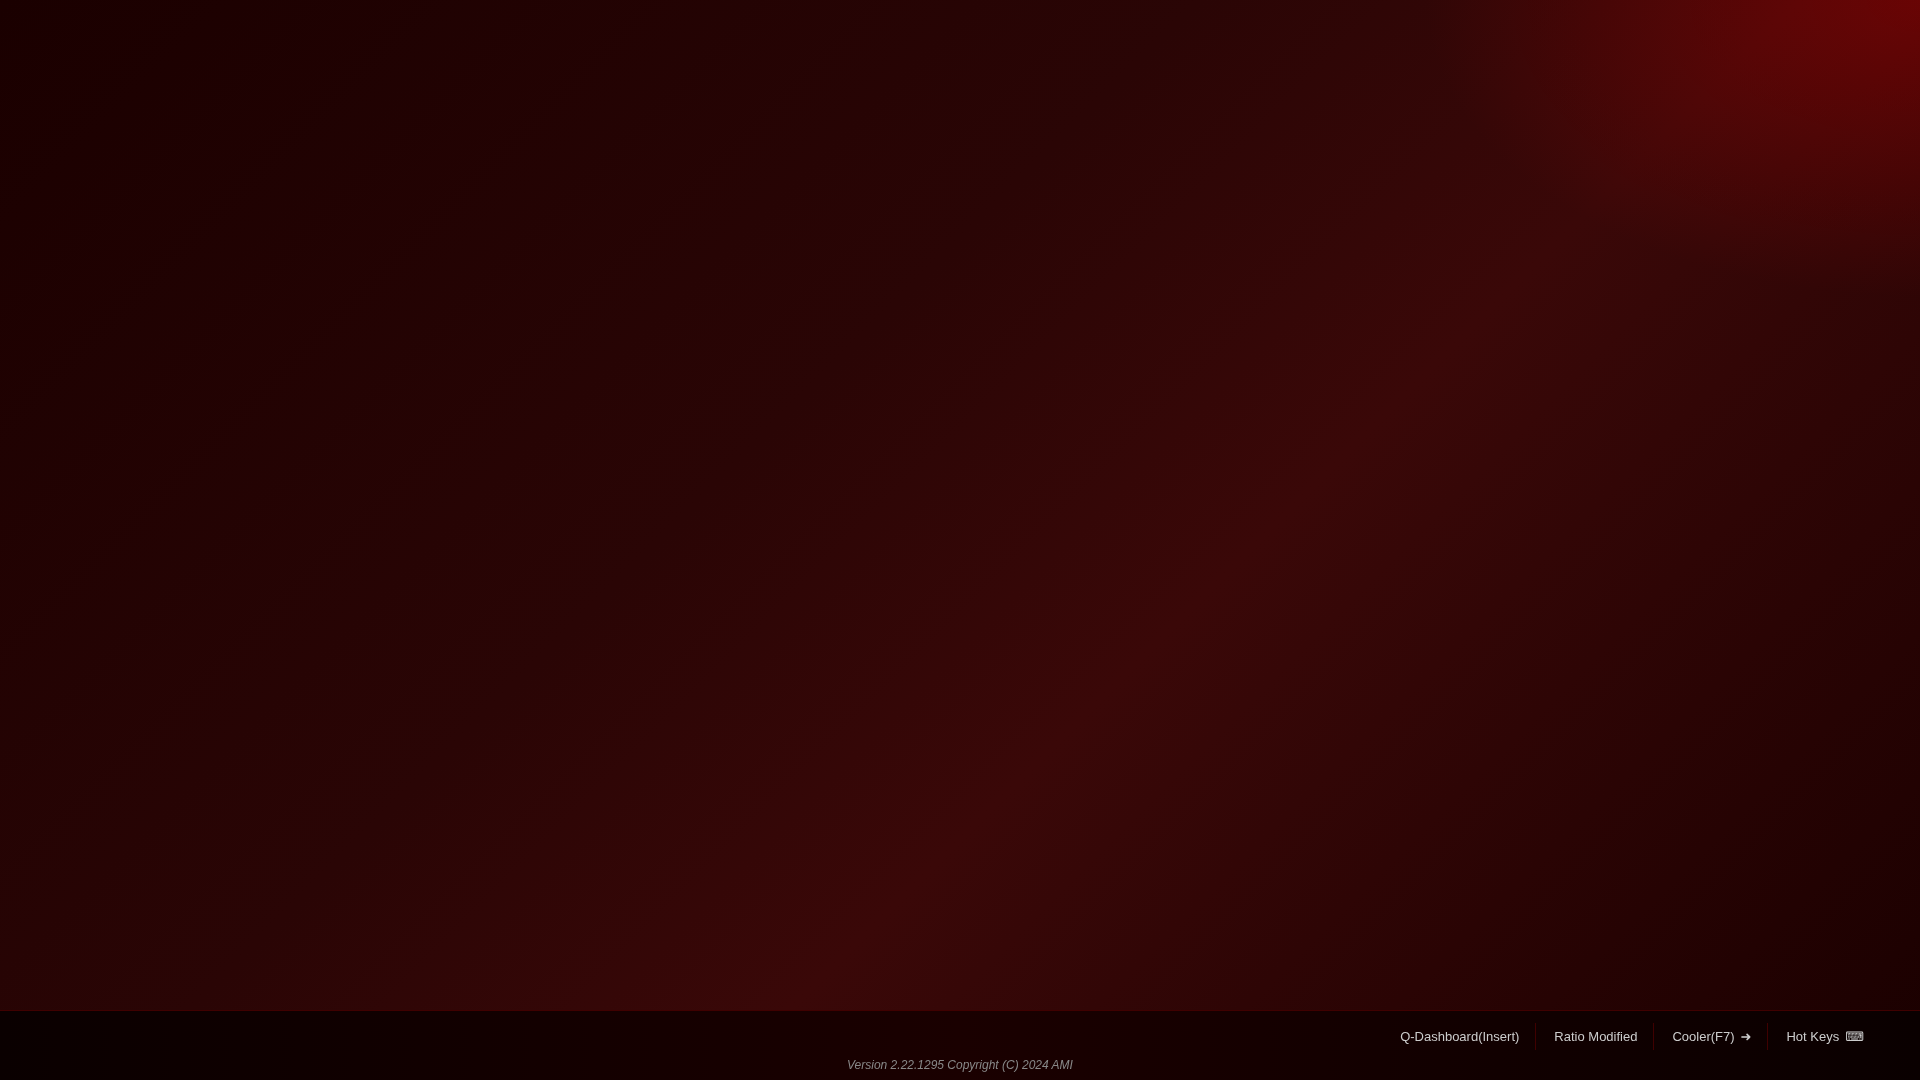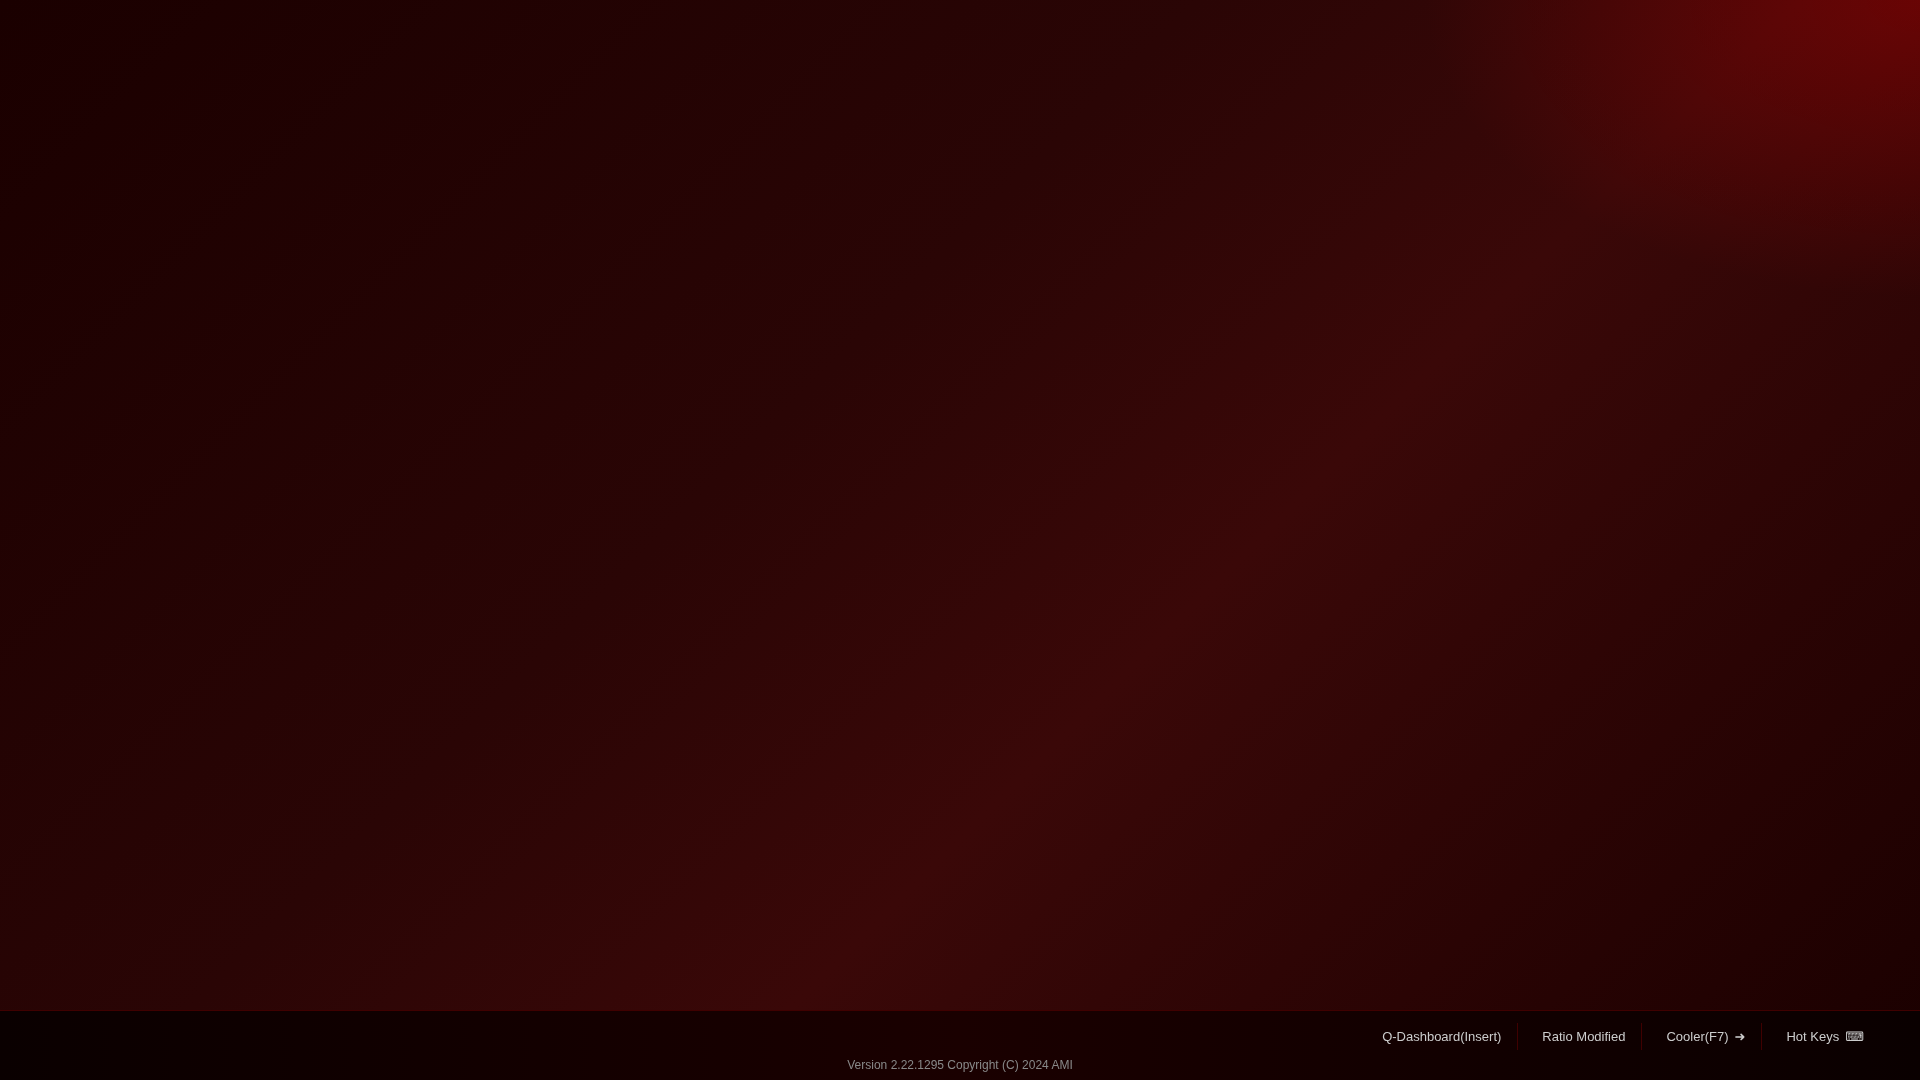--- a/index.html
+++ b/index.html
@@ -356,21 +356,21 @@
       flex-direction: column;
       align-items: center;
       justify-content: center;
       gap: 4px;
       position: relative;
     }
 
     .footer-top {
       display: flex;
       align-items: center;
-      gap: 8px;
+      gap: 2px;
       position: absolute;
       right: 40px;
       top: 12px;
     }
 
     .footer-btn {
       display: flex;
       align-items: center;
       gap: 6px;
       padding: 6px 16px;
@@ -385,20 +385,21 @@
       text-align: right;
     }
 
     .footer-version {
       color: #888;
       font-size: 12px;
       position: absolute;
       bottom: 8px;
       left: 50%;
       transform: translateX(-50%);
+      font-style: italic;
     }
   </style>
 </head>
 <body>
 
 <div class="main-container">
 
   <div class="bg"></div>
 
   <div class="header">

